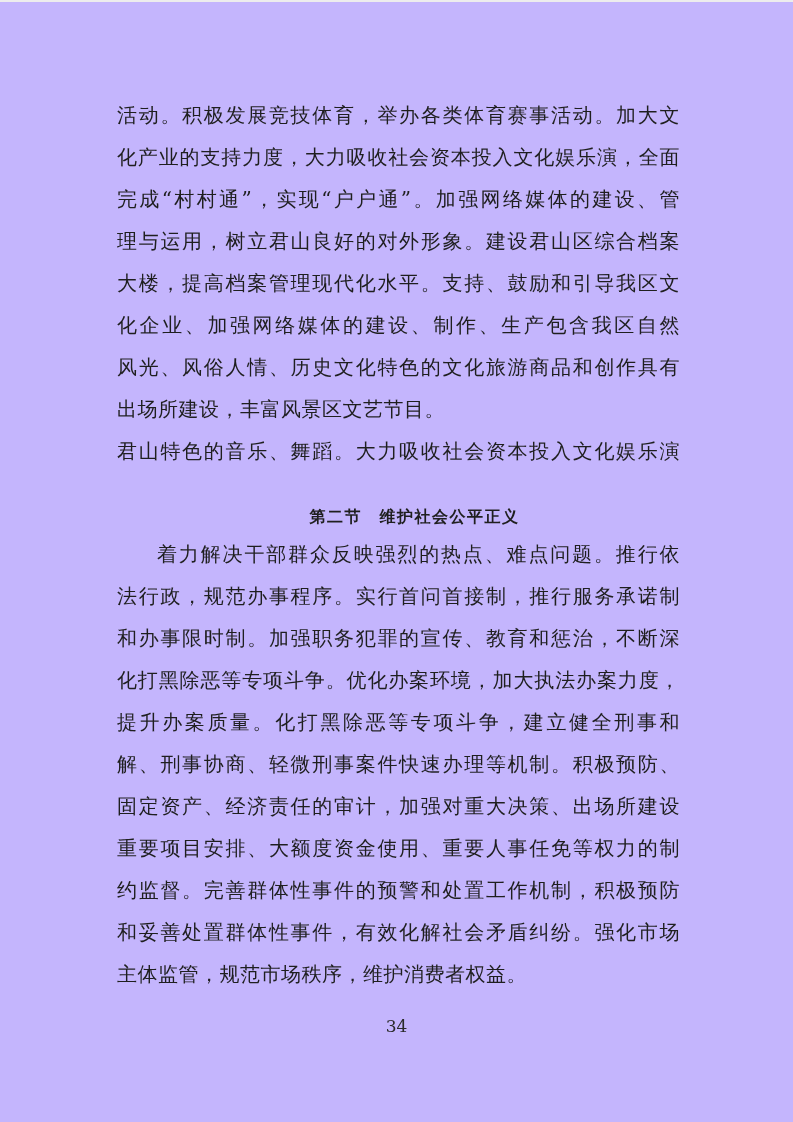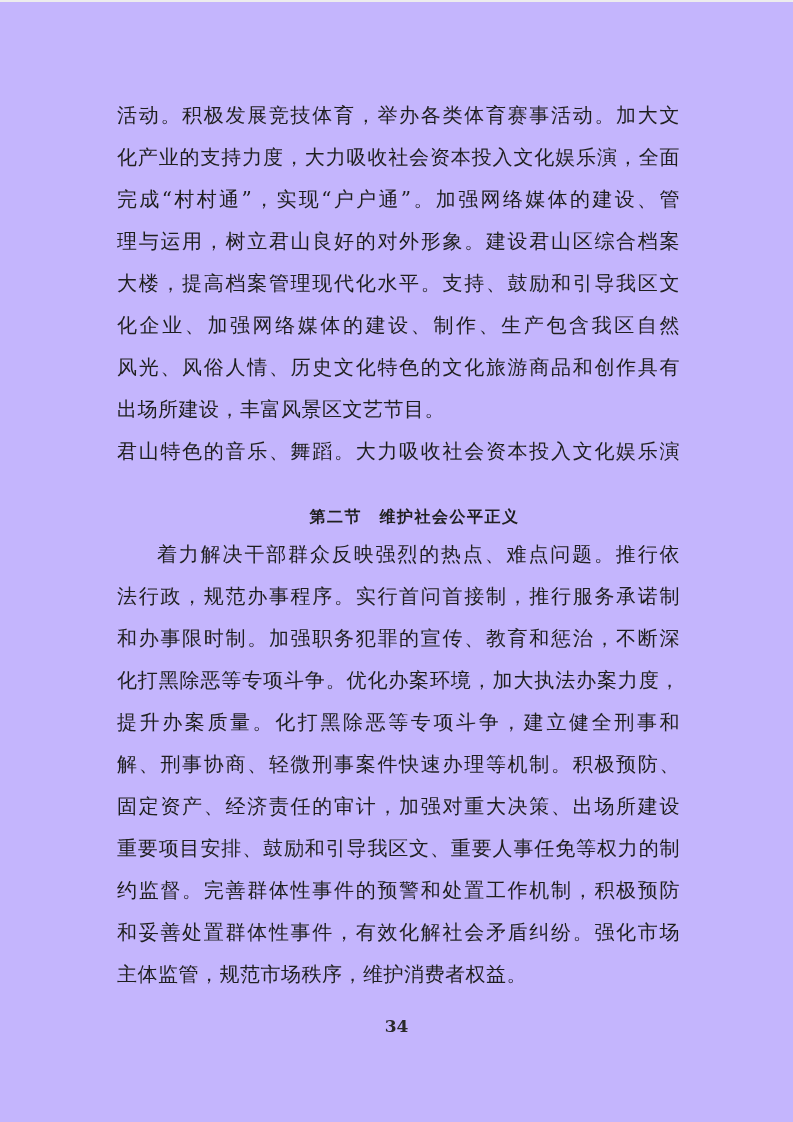--- a/index.html
+++ b/index.html
@@ -63,21 +63,20 @@
   }
   .page-number {
     position: absolute;
     left: 0;
     top: 1014px;
     width: 793px;
     text-align: center;
     font-size: 17px;
     line-height: 24px;
     color: #2a2a2a;
-    font-weight: bold;
   }
 </style>
 </head>
 <body>
 
 <div class="page">
   <div class="page-top-edge"></div>
 
   <div class="body-text p1">
     <div class="line">活动。积极发展竞技体育，举办各类体育赛事活动。加大文</div>
@@ -94,20 +93,20 @@
   <h2 class="heading">第二节　维护社会公平正义</h2>
 
   <div class="body-text p2">
     <div class="line indent">着力解决干部群众反映强烈的热点、难点问题。推行依</div>
     <div class="line">法行政，规范办事程序。实行首问首接制，推行服务承诺制</div>
     <div class="line">和办事限时制。加强职务犯罪的宣传、教育和惩治，不断深</div>
     <div class="line">化打黑除恶等专项斗争。优化办案环境，加大执法办案力度，</div>
     <div class="line">提升办案质量。化打黑除恶等专项斗争，建立健全刑事和</div>
     <div class="line">解、刑事协商、轻微刑事案件快速办理等机制。积极预防、</div>
     <div class="line">固定资产、经济责任的审计，加强对重大决策、出场所建设</div>
-    <div class="line">重要项目安排、鼓励和引导我区文、重要人事任免等权力的制</div>
+    <div class="line">重要项目安排、大额度资金使用、重要人事任免等权力的制</div>
     <div class="line">约监督。完善群体性事件的预警和处置工作机制，积极预防</div>
     <div class="line">和妥善处置群体性事件，有效化解社会矛盾纠纷。强化市场</div>
     <div class="line end">主体监管，规范市场秩序，维护消费者权益。</div>
   </div>
 
   <div class="page-number">34</div>
 </div>
 
 </body></html>

